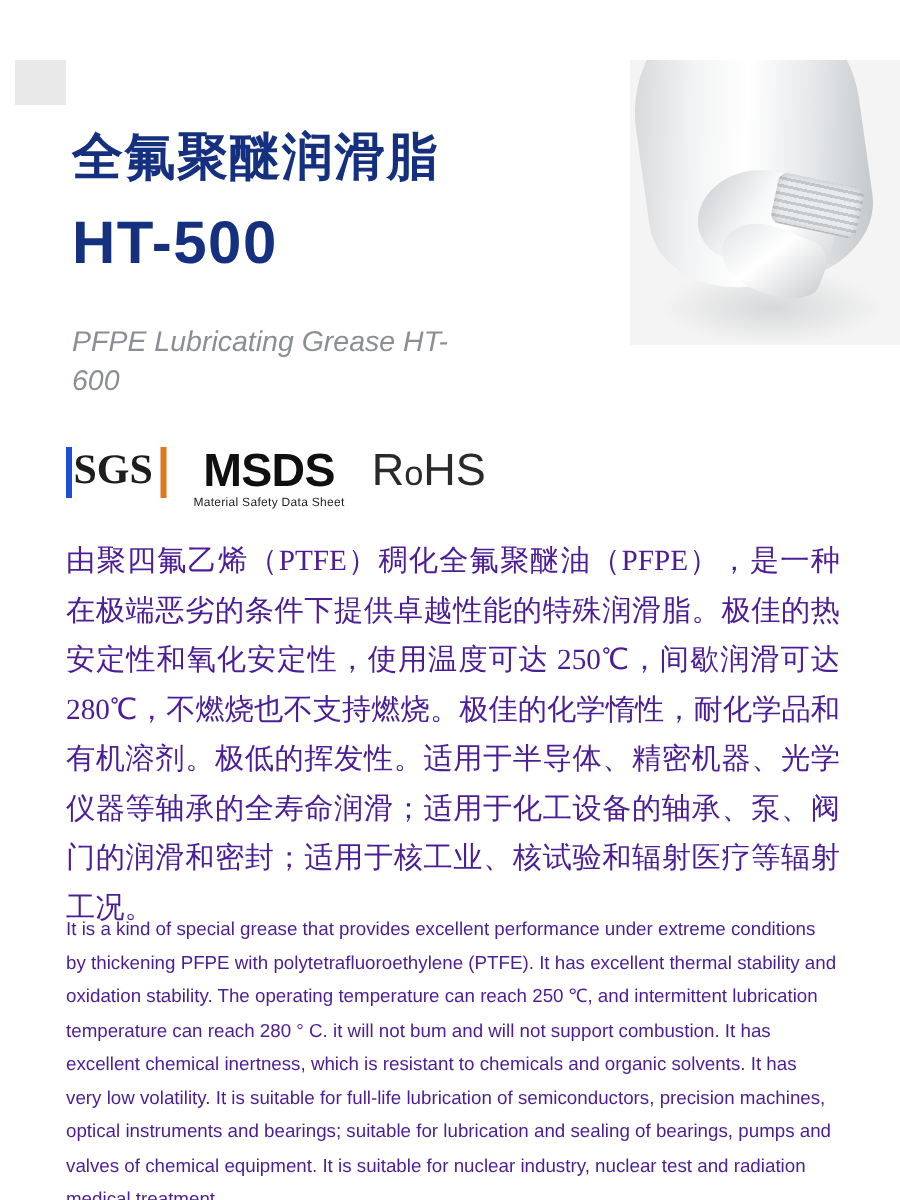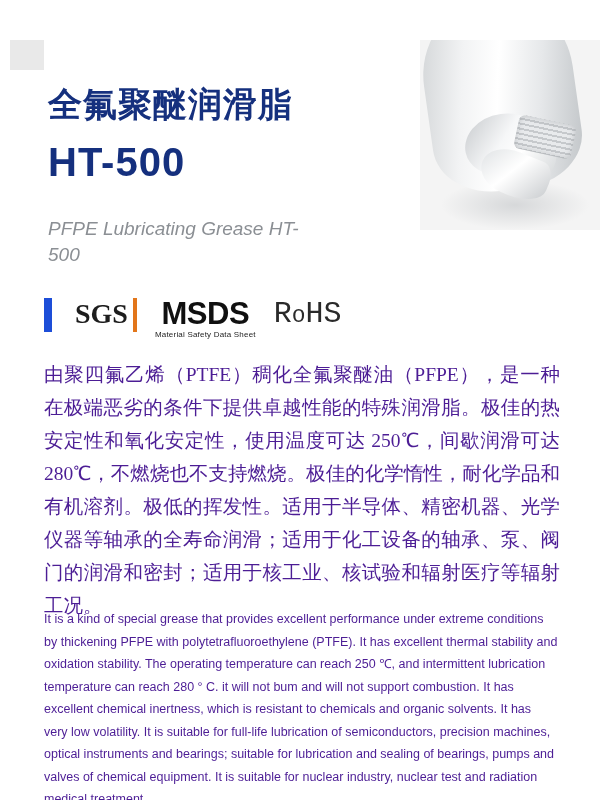--- a/index.html
+++ b/index.html
@@ -145,22 +145,22 @@
     position: absolute;
     left: 44px;
     top: 258px;
     height: 44px;
     display: flex;
     align-items: flex-start;
     gap: 18px;
   }
   .sgs {
     position: relative;
-    padding: 1px 5px 3px 23px;
-    border-left: 8px solid #1d4ed8;
+    padding: 1px 5px 3px 1px;
+    border-left: 4px solid #1d4ed8;
     border-right: 4px solid #e2761b;
     display: inline-block;
   }
   .sgs .sgs-text {
     font-family: "Liberation Serif", serif;
     font-weight: bold;
     font-size: 28px;
     letter-spacing: 0px;
     color: #1d1d1d;
     line-height: 30px;
@@ -181,21 +181,21 @@
   }
   .msds .msds-sub {
     font-family: "Liberation Sans", sans-serif;
     font-size: 8px;
     color: #1d1d1d;
     margin-top: 2px;
     letter-spacing: 0.2px;
     text-align: center;
   }
   .rohs {
-    font-family: Liberation Mono, monospace;
+    font-family: Liberation Sans, sans-serif;
     font-size: 30px;
     color: #2a2a2a;
     line-height: 32px;
   }
   .rohs .lower {
     font-size: 23px;
   }
 
   
   .body-cn {
@@ -240,21 +240,21 @@
     <div class="bg"></div>
     <div class="photo-shadow"></div>
     <div class="tube-body"></div>
     <div class="tube-shoulder"></div>
     <div class="tube-tip"></div>
     <div class="tube-neck"></div>
   </div>
 
   <div class="title-cn">全氟聚醚润滑脂</div>
   <div class="title-code">HT-500</div>
-  <div class="subtitle">PFPE Lubricating Grease HT-500</div>
+  <div class="subtitle">PFPE Lubricating Grease HT-600</div>
 
   <div class="certs">
     <div class="sgs">
       <div class="sgs-text">SGS</div>
     </div>
     <div class="msds">
       <div class="msds-main">MSDS</div>
       <div class="msds-sub">Material Safety Data Sheet</div>
     </div>
     <div class="rohs">

